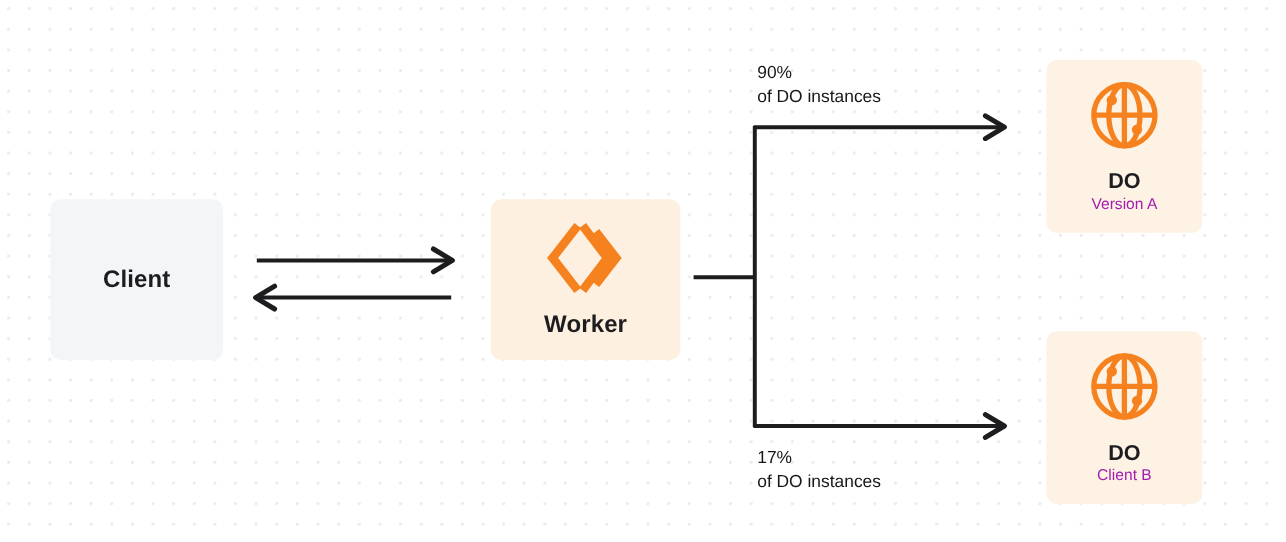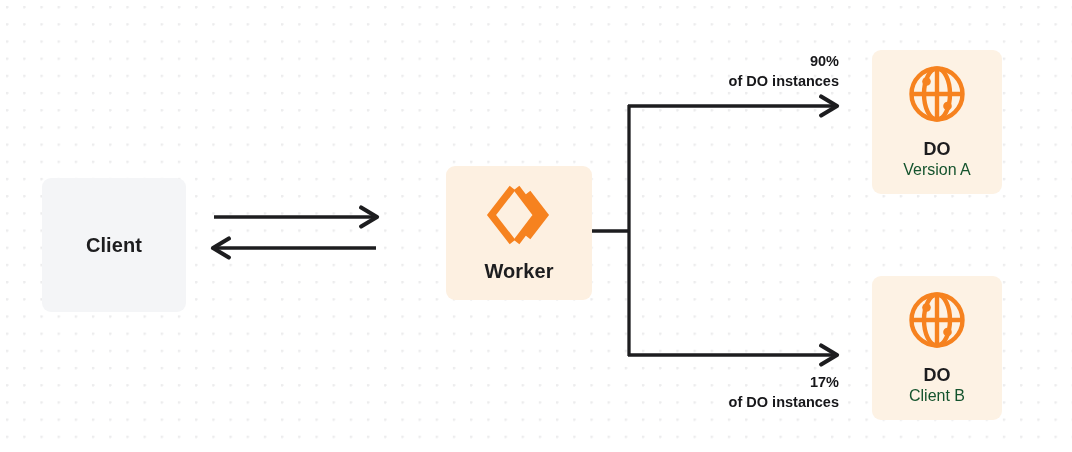--- a/index.html
+++ b/index.html
@@ -28,32 +28,31 @@
     position: absolute;
     box-sizing: border-box;
     border-radius: 9px;
     display: flex;
     flex-direction: column;
     align-items: center;
     justify-content: center;
   }
   .node-client {
     left: 42px;
-    top: 178px;
+    top: 166px;
     width: 144px;
     height: 134px;
     background: #f4f5f7;
   }
   .node-worker {
     left: 409px;
     top: 166px;
-    width: 146px;
+    width: 158px;
     height: 134px;
     background: #fdf0e1;
-    margin-left: 37px;
   }
   .node-do-a {
     left: 872px;
     top: 50px;
     width: 130px;
     height: 144px;
     background: #fdf2e4;
   }
   .node-do-b {
     left: 872px;
@@ -70,23 +69,23 @@
     letter-spacing: 0.1px;
     line-height: 1.1;
   }
   .node-label-do {
     font-size: 18px;
     font-weight: bold;
     color: #1d1d1f;
     line-height: 1.15;
   }
   .node-label-sub {
-    font-size: 16px;
+    font-size: 13px;
     font-weight: normal;
-    color: #14532d;
+    color: #a21caf;
     line-height: 1.3;
     margin-top: 1px;
   }
 
   .icon-worker {
     margin-bottom: 14px;
     line-height: 0;
   }
   .icon-globe {
     margin-bottom: 14px;
@@ -99,23 +98,23 @@
     left: 0;
     top: 0;
     width: 1072px;
     height: 452px;
     pointer-events: none;
   }
 
   
   .edge-label {
     position: absolute;
-    text-align: right;
+    text-align: left;
     font-size: 14.5px;
-    font-weight: bold;
+    font-weight: normal;
     color: #17171a;
     line-height: 1.35;
     white-space: nowrap;
   }
   .edge-label-top {
     left: 631px;
     top: 52px;
     width: 208px;
   }
   .edge-label-bottom {

